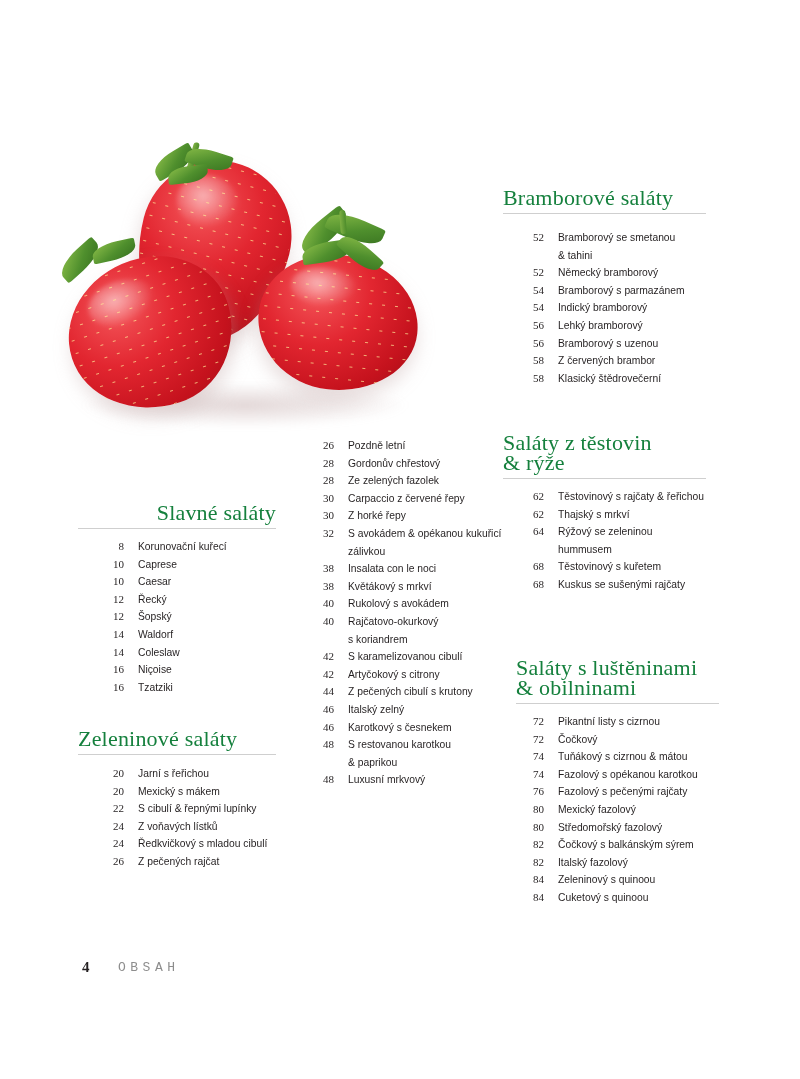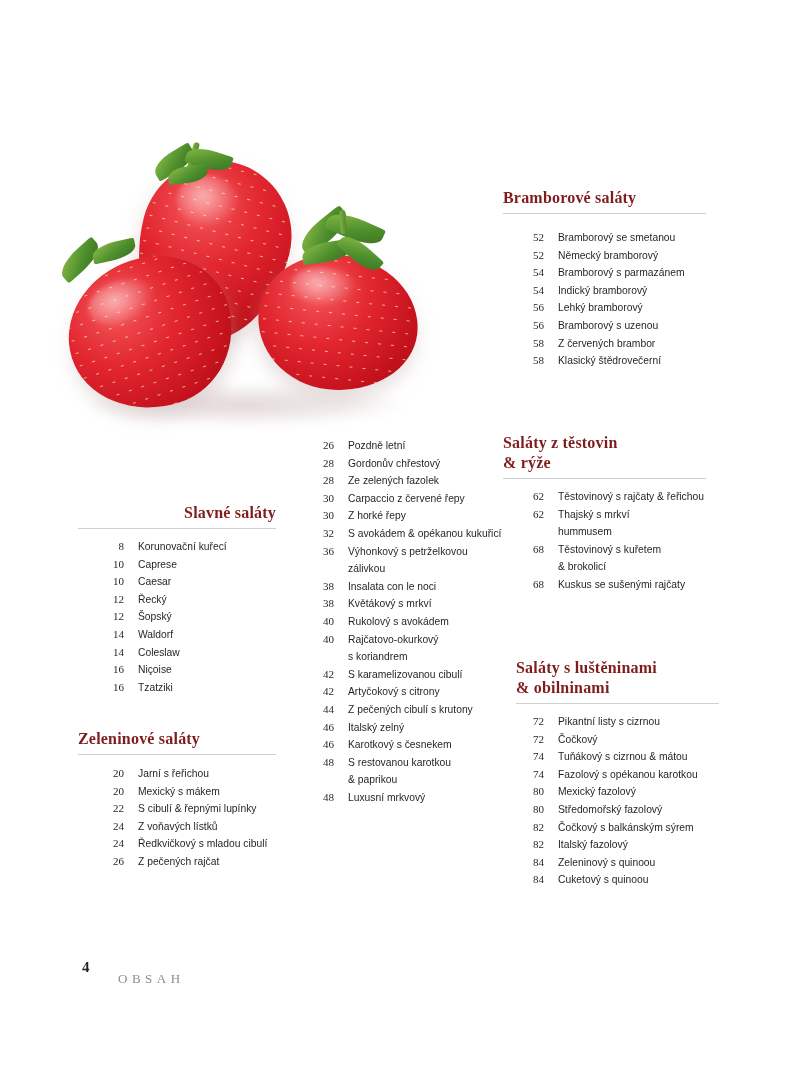--- a/index.html
+++ b/index.html
@@ -91,24 +91,24 @@
     position: absolute;
     left: 40px; top: 232px;
     width: 330px; height: 46px;
     background: radial-gradient(ellipse at center, rgba(180,150,150,.38) 0%, rgba(255,255,255,0) 70%);
     filter: blur(3px);
   }
 
   
   .sec-title {
     position: absolute;
-    color: #7f1d1d;
+    color: #15803d;
     font-family: "Liberation Serif", serif;
-    font-weight: bold;
-    font-size: 16px;
+    font-weight: normal;
+    font-size: 22px;
     line-height: 20px;
     letter-spacing: .2px;
   }
   .sec-title .rule {
     display: block;
     border-bottom: 1px solid #cfcfcf;
     margin-top: 5px;
     width: 100%;
   }
 
@@ -144,22 +144,22 @@
     left: 82px;
     bottom: 103px;
     font-family: "Liberation Serif", serif;
     font-weight: bold;
     font-size: 15px;
     color: #231f20;
   }
   .folio-label {
     position: absolute;
     left: 118px;
-    bottom: 92px;
-    font-family: Liberation Serif, serif;
+    bottom: 104px;
+    font-family: Liberation Mono, monospace;
     font-size: 13px;
     letter-spacing: 4.5px;
     color: #8d8d8d;
   }
 </style>
 </head>
 <body>
 
 <div class="page">
 
@@ -284,24 +284,20 @@
         <span class="txt">Carpaccio z červené řepy</span>
       </div>
     <div class="row">
         <span class="pg">30</span>
         <span class="txt">Z horké řepy</span>
       </div>
     <div class="row">
         <span class="pg">32</span>
         <span class="txt">S avokádem &amp; opékanou kukuřicí</span>
       </div>
-    <div class="row">
-        <span class="pg">36</span>
-        <span class="txt">Výhonkový s petrželkovou</span>
-      </div>
     <div class="row cont">
         <span class="pg"></span>
         <span class="txt">zálivkou</span>
       </div>
     <div class="row">
         <span class="pg">38</span>
         <span class="txt">Insalata con le noci</span>
       </div>
     <div class="row">
         <span class="pg">38</span>
@@ -355,20 +351,24 @@
 
   <div class="sec-title" style="left:503px; top:188px; width:203px;">
     <span>Bramborové saláty</span>
     <span class="rule"></span>
   </div>
 
   <div class="list" style="left:518px; top:229px; width:210px;">
     <div class="row">
         <span class="pg">52</span>
         <span class="txt">Bramborový se smetanou</span>
+      </div>
+    <div class="row cont">
+        <span class="pg"></span>
+        <span class="txt">&amp; tahini</span>
       </div>
     <div class="row">
         <span class="pg">52</span>
         <span class="txt">Německý bramborový</span>
       </div>
     <div class="row">
         <span class="pg">54</span>
         <span class="txt">Bramborový s parmazánem</span>
       </div>
     <div class="row">
@@ -401,31 +401,31 @@
 
   <div class="list" style="left:518px; top:488px; width:215px;">
     <div class="row">
         <span class="pg">62</span>
         <span class="txt">Těstovinový s rajčaty &amp; řeřichou</span>
       </div>
     <div class="row">
         <span class="pg">62</span>
         <span class="txt">Thajský s mrkví</span>
       </div>
+    <div class="row">
+        <span class="pg">64</span>
+        <span class="txt">Rýžový se zeleninou</span>
+      </div>
     <div class="row cont">
         <span class="pg"></span>
         <span class="txt">hummusem</span>
       </div>
     <div class="row">
         <span class="pg">68</span>
         <span class="txt">Těstovinový s kuřetem</span>
-      </div>
-    <div class="row cont">
-        <span class="pg"></span>
-        <span class="txt">&amp; brokolicí</span>
       </div>
     <div class="row">
         <span class="pg">68</span>
         <span class="txt">Kuskus se sušenými rajčaty</span>
       </div>
   </div>
 
   <div class="sec-title" style="left:516px; top:658px; width:203px;">
     <span>Saláty s luštěninami</span><br>
     <span>&amp; obilninami</span>
@@ -443,20 +443,24 @@
       </div>
     <div class="row">
         <span class="pg">74</span>
         <span class="txt">Tuňákový s cizrnou &amp; mátou</span>
       </div>
     <div class="row">
         <span class="pg">74</span>
         <span class="txt">Fazolový s opékanou karotkou</span>
       </div>
     <div class="row">
+        <span class="pg">76</span>
+        <span class="txt">Fazolový s pečenými rajčaty</span>
+      </div>
+    <div class="row">
         <span class="pg">80</span>
         <span class="txt">Mexický fazolový</span>
       </div>
     <div class="row">
         <span class="pg">80</span>
         <span class="txt">Středomořský fazolový</span>
       </div>
     <div class="row">
         <span class="pg">82</span>
         <span class="txt">Čočkový s balkánským sýrem</span>

